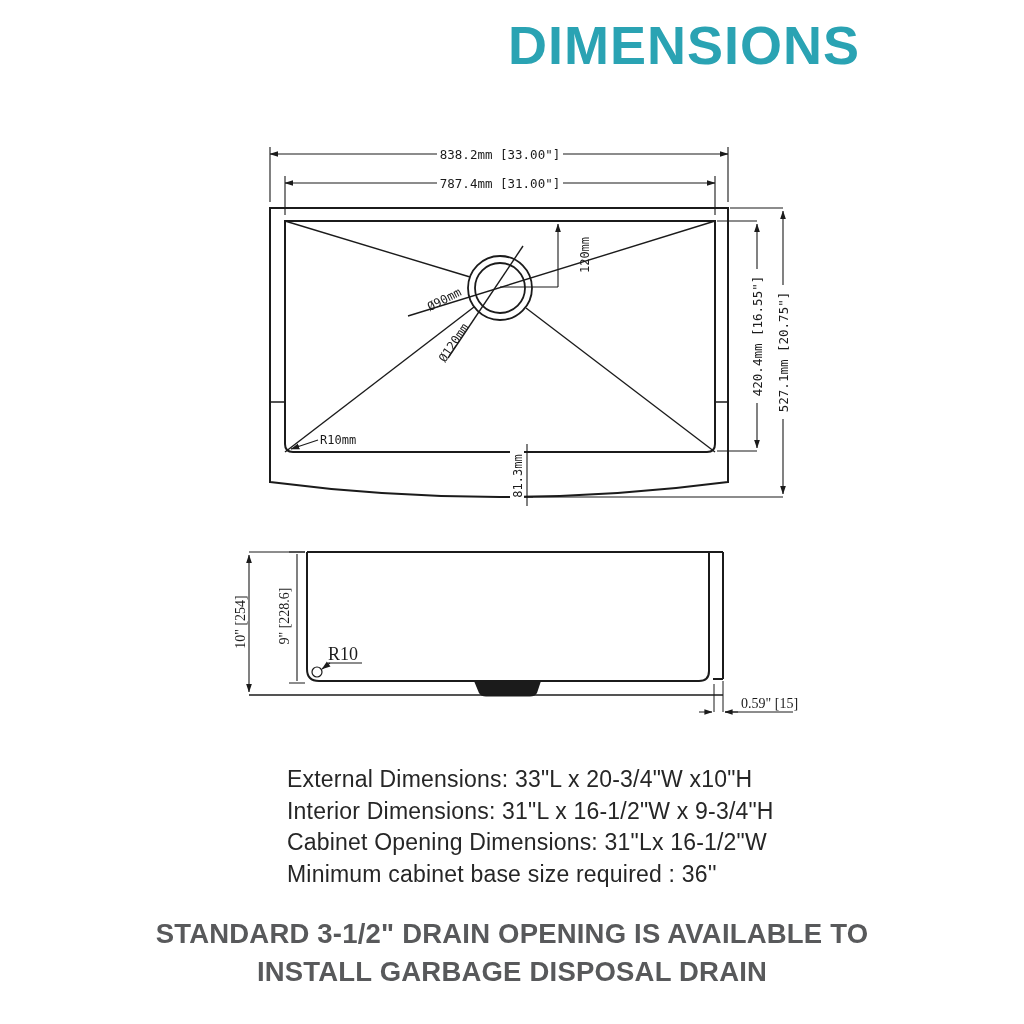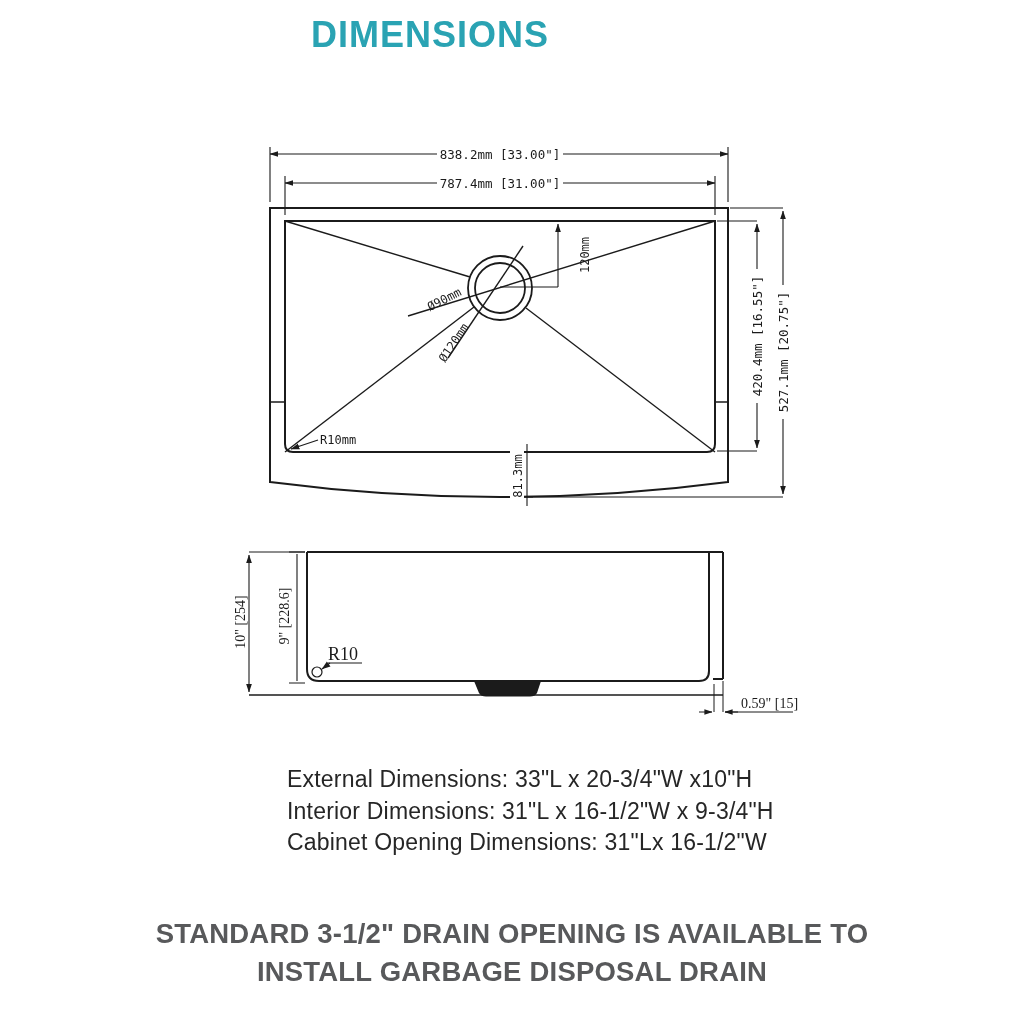--- a/index.html
+++ b/index.html
@@ -1,19 +1,19 @@
 <!DOCTYPE html>
 <html><head>
 <meta charset="utf-8">
 <style>
   html,body{margin:0;padding:0;background:#ffffff;}
   .page{position:relative;width:1024px;height:1024px;background:#fff;overflow:hidden;
         font-family:"Liberation Sans",sans-serif;}
-  .title{position:absolute;top:14px;left:0;width:860px;text-align:center;margin:0;
-         font-family:"Liberation Sans",sans-serif;font-weight:bold;font-size:36px;
+  .title{position:absolute;top:14px;left:0;width:860px;text-align:right;margin:0;
+         font-family:"Liberation Sans",sans-serif;font-weight:bold;font-size:54px;
          letter-spacing:1px;color:#2aa3b3;}
   svg.drawing{position:absolute;top:0;left:0;}
   svg.drawing path, svg.drawing line, svg.drawing circle{vector-effect:non-scaling-stroke;}
   .cadtext{font-family:"DejaVu Sans Mono",monospace;font-size:12.5px;fill:#1b1b1b;}
   .cadsmall{font-family:"DejaVu Sans Mono",monospace;font-size:12px;fill:#1b1b1b;}
   .sertext{font-family:"Liberation Serif",serif;font-size:14px;fill:#1b1b1b;}
   .serbig{font-family:"Liberation Serif",serif;font-size:18px;fill:#1b1b1b;}
   .specs{position:absolute;left:287px;top:764px;font-size:23px;line-height:31.5px;
          color:#262626;letter-spacing:0.2px;}
   .specs div{white-space:nowrap;}
@@ -147,20 +147,21 @@
         <line x1="738" y1="712" x2="725" y2="712" stroke-width="1" marker-end="url(#arr)"></line>
         <text class="sertext" x="741" y="708" stroke="none" fill="#1b1b1b" font-size="13.5">0.59" [15]</text>
       </g>
     </g>
   </svg>
 
   <div class="specs">
     <div>External Dimensions: 33"L x 20-3/4"W x10"H</div>
     <div>Interior Dimensions: 31"L x 16-1/2"W x 9-3/4"H</div>
     <div>Cabinet Opening Dimensions: 31"Lx 16-1/2"W</div>
+    <div>Minimum cabinet base size required : 36''</div>
   </div>
 
   <div class="statement">
     <div>STANDARD 3-1/2" DRAIN OPENING IS AVAILABLE TO</div>
     <div>INSTALL GARBAGE DISPOSAL DRAIN</div>
   </div>
 
 </div>
 
 </body></html>

